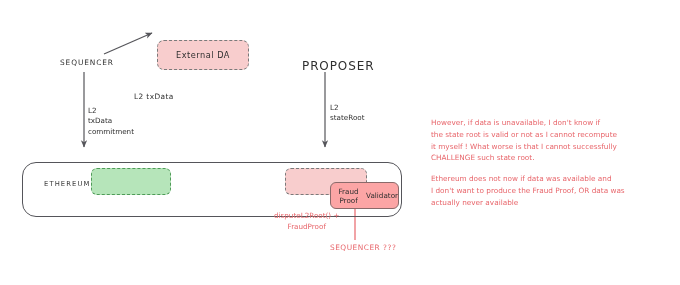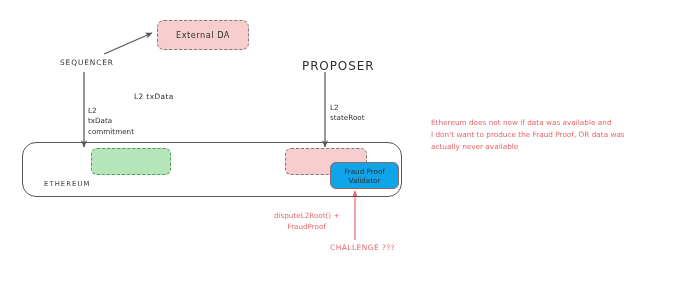--- a/index.html
+++ b/index.html
@@ -22,20 +22,21 @@
     width: 680px;
     height: 285px;
   }
   .node {
     position: absolute;
     box-sizing: border-box;
     display: flex;
     align-items: center;
     justify-content: center;
     text-align: center;
+    margin-top: 20px;
   }
   
   #external-da {
     left: 157px;
     top: 20px;
     width: 92px;
     height: 30px;
     background: #f8cdcd;
     border: 1.4px dashed #7a7a7a;
     border-radius: 7px;
@@ -81,27 +82,27 @@
     background: #f8cdcd;
     border: 1.4px dashed #7a7a7a;
     border-radius: 6px;
   }
   
   #fraud-proof-validator {
     left: 330px;
     top: 162px;
     width: 69px;
     height: 27px;
-    background: #0ea5e9;
+    background: #fca5a5;
     border: 1.2px solid #8a6a6a;
     border-radius: 6px;
     font-size: 7.2px;
     line-height: 1.25;
     color: #2f2f2f;
-    flex-direction: column;
+    flex-direction: row;
   }
   .lbl {
     position: absolute;
     color: #2f2f2f;
     white-space: pre;
   }
   #label-sequencer {
     left: 60px;
     top: 58px;
     font-size: 7.4px;
@@ -213,21 +214,25 @@
 
   <div class="lbl" id="label-l2-txdata">L2 txData</div>
   <div class="lbl" id="label-l2-txdata-commitment">L2
 txData
 commitment</div>
   <div class="lbl" id="label-l2-stateroot">L2
 stateRoot</div>
 
   <div class="red" id="label-dispute">disputeL2Root() +
 FraudProof</div>
-  <div class="red" id="label-challenger">CHALLENGE ???</div>
+  <div class="red" id="label-challenger">SEQUENCER ???</div>
 
   <div id="narrative">
+    <p id="para-unavailable">However, if data is unavailable, I don't know if
+the state root is valid or not as I cannot recompute
+it myself ! What worse is that I cannot successfully
+CHALLENGE such state root.</p>
     <p id="para-ethereum">Ethereum does not now if data was available and
 I don't want to produce the Fraud Proof, OR data was
 actually never available</p>
   </div>
 
 </div>
 
 </body></html>

